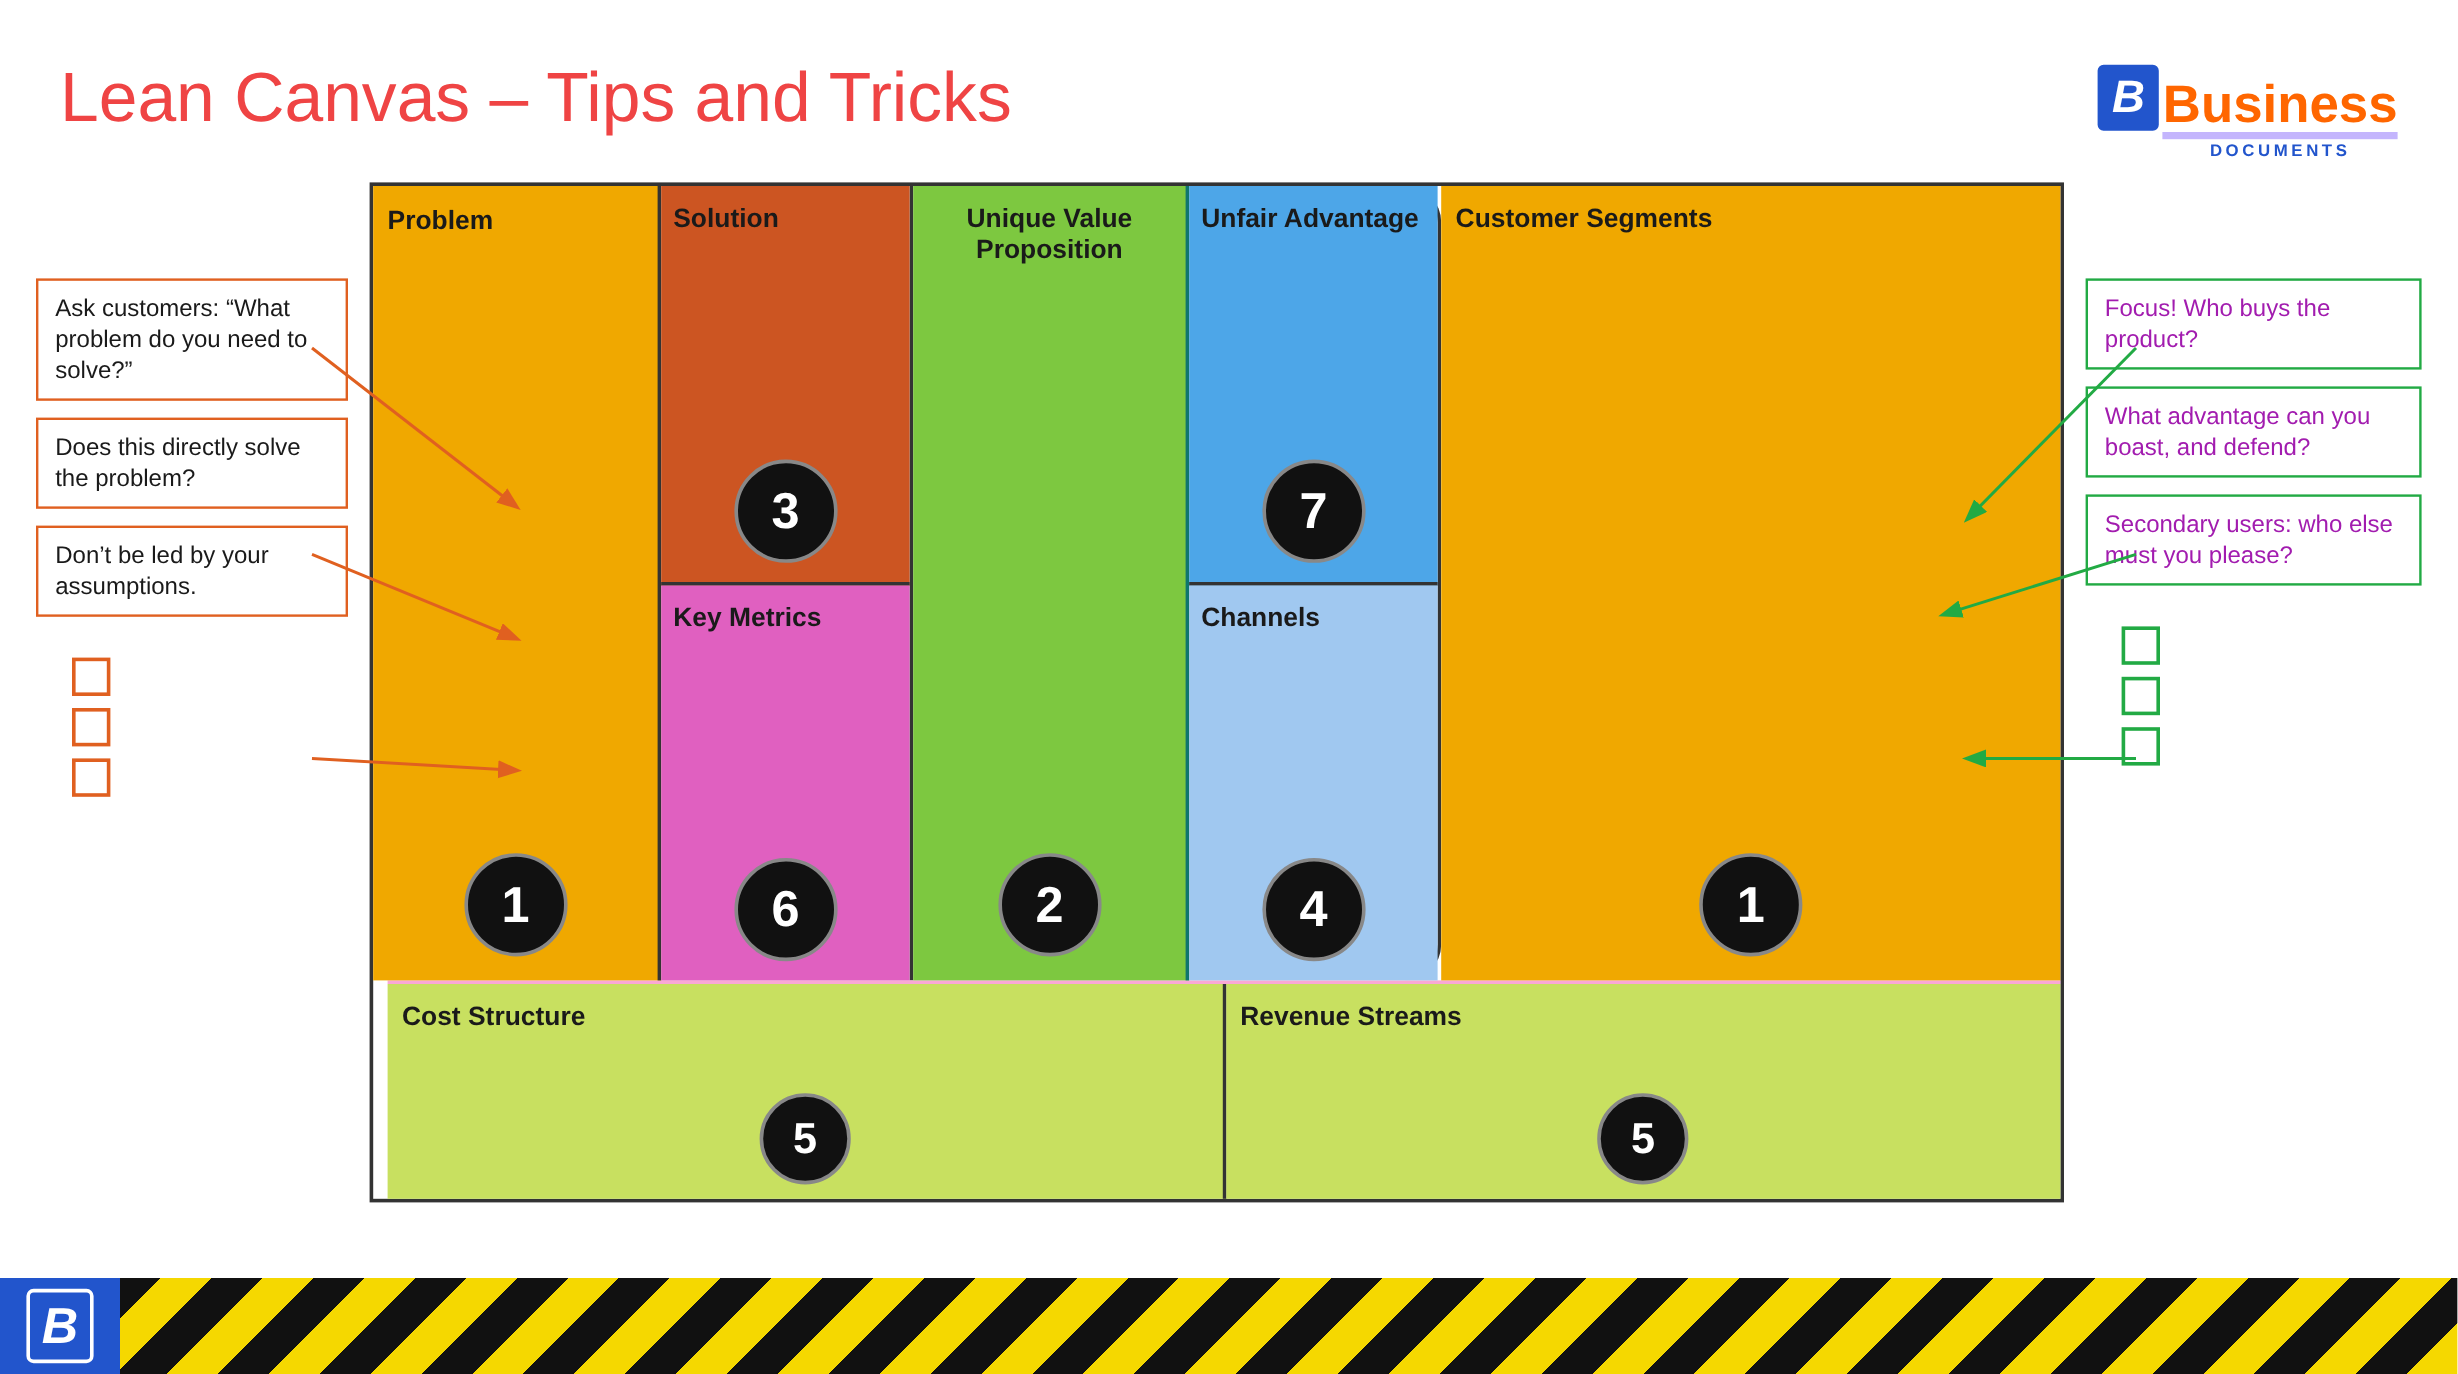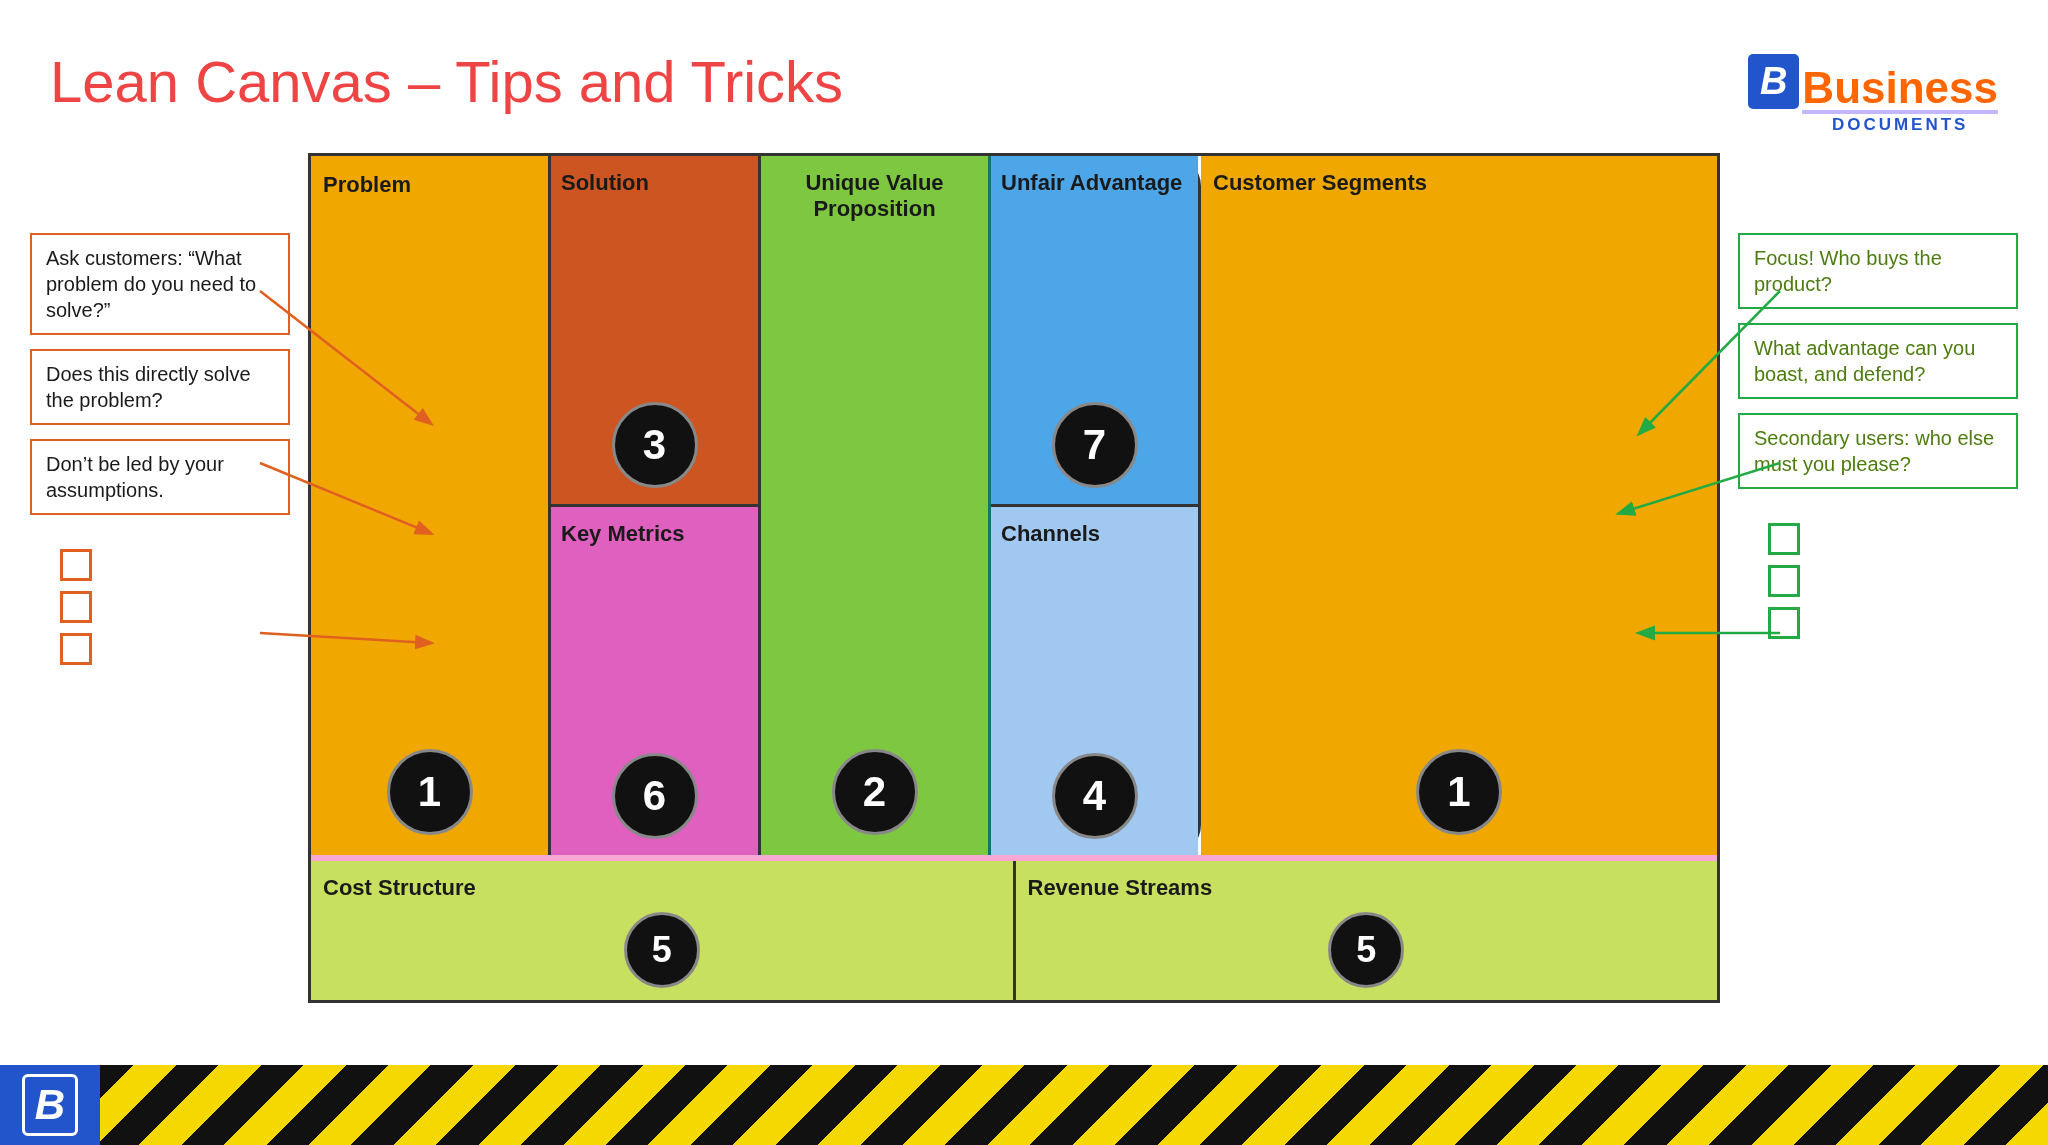--- a/index.html
+++ b/index.html
@@ -35,26 +35,26 @@
       line-height: 1;
       margin-top: 36px;
     }
     .logo-business {
       font-size: 44px;
       font-weight: bold;
       color: #ff6600;
       line-height: 1;
     }
     .logo-documents {
-      font-size: 17px;
+      font-size: 14px;
       font-weight: bold;
       color: #2255cc;
       letter-spacing: 3px;
       text-align: center;
-      border-top: 4px solid #c4b5fd;
+      border-top: 6px solid #c4b5fd;
       padding-top: 2px;
     }
 
     
     .main-content {
       display: flex;
       padding: 10px 30px;
       gap: 0;
       position: relative;
     }
@@ -76,21 +76,21 @@
       line-height: 1.3;
       background: white;
       position: relative;
     }
     .annotation-box.orange {
       border-color: #e06020;
       color: #1a1a1a;
     }
     .annotation-box.green {
       border-color: #22aa44;
-      color: #4d7c0f;
+      color: #a21caf;
     }
 
     
     .left-checkboxes {
       display: flex;
       flex-direction: column;
       gap: 10px;
       margin-top: 20px;
       padding-left: 30px;
     }
@@ -231,22 +231,23 @@
       flex: 1;
       display: flex;
       flex-direction: column;
       padding: 14px 12px;
       position: relative;
     }
 
     
     .canvas-bottom {
       display: flex;
-      height: 145px;
-      border-top: 6px solid #f9a8d4;
+      height: 182px;
+      border-top: 3px solid #f9a8d4;
+      margin-left: 12px;
     }
     .cell-cs {
       background: #c8e060;
       flex: 1;
       border-right: 3px solid #333;
       padding: 14px 12px;
       display: flex;
       flex-direction: column;
       align-items: flex-start;
       position: relative;

